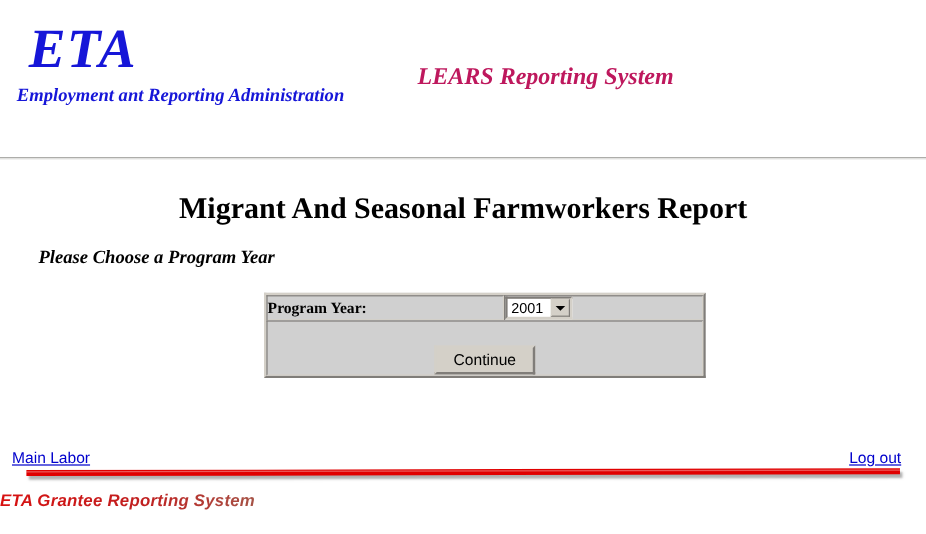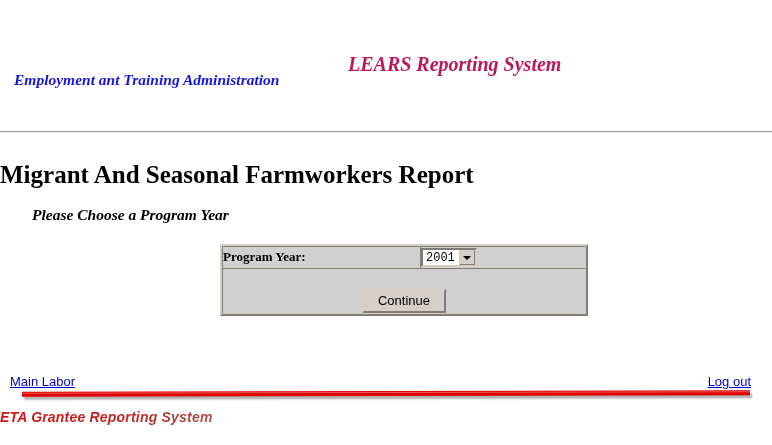--- a/index.html
+++ b/index.html
@@ -69,21 +69,21 @@
 
   
   #main {
     position: relative;
   }
   #page-heading {
     position: absolute;
     left: 0;
     top: 33px;
     width: 772px;
-    text-align: left;
+    text-align: center;
     font-family: "Liberation Serif", "DejaVu Serif", serif;
     font-weight: bold;
     font-size: 25px;
     color: #000000;
   }
   #page-subheading {
     position: absolute;
     left: 0;
     top: 78px;
     width: 772px;
@@ -139,21 +139,21 @@
     background: #ffffff;
     border: 2px inset #d4d0c8;
     box-sizing: border-box;
     vertical-align: middle;
     cursor: default;
   }
   .select-value {
     position: absolute;
     left: 3px;
     top: 1px;
-    font-family: Liberation Mono, monospace;
+    font-family: Liberation Sans, sans-serif;
     font-size: 12px;
     line-height: 14px;
     color: #000;
   }
   .select-arrow-btn {
     position: absolute;
     right: 0;
     top: 0;
     width: 16px;
     height: 15px;
@@ -244,22 +244,23 @@
     color: transparent;
     -webkit-text-fill-color: transparent;
     text-shadow: 0 0 0 rgba(0,0,0,0);
     filter: drop-shadow(1px 1px 0 rgba(255,255,255,0.9));
   }
 </style>
 </head>
 <body>
 
 <div id="header">
+  <div id="eta-logo">ETA</div>
   <div id="agency-lines">
-    <div>Employment ant Training Administration</div>
+    <div>Employment ant Reporting Administration</div>
   </div>
   <div id="system-title">LEARS Reporting System</div>
   <hr id="header-rule">
 </div>
 
 <div id="main">
   <div id="page-heading">Migrant And Seasonal Farmworkers Report</div>
   <div id="page-subheading">Please Choose a Program Year</div>
 
   <table id="form-table">

